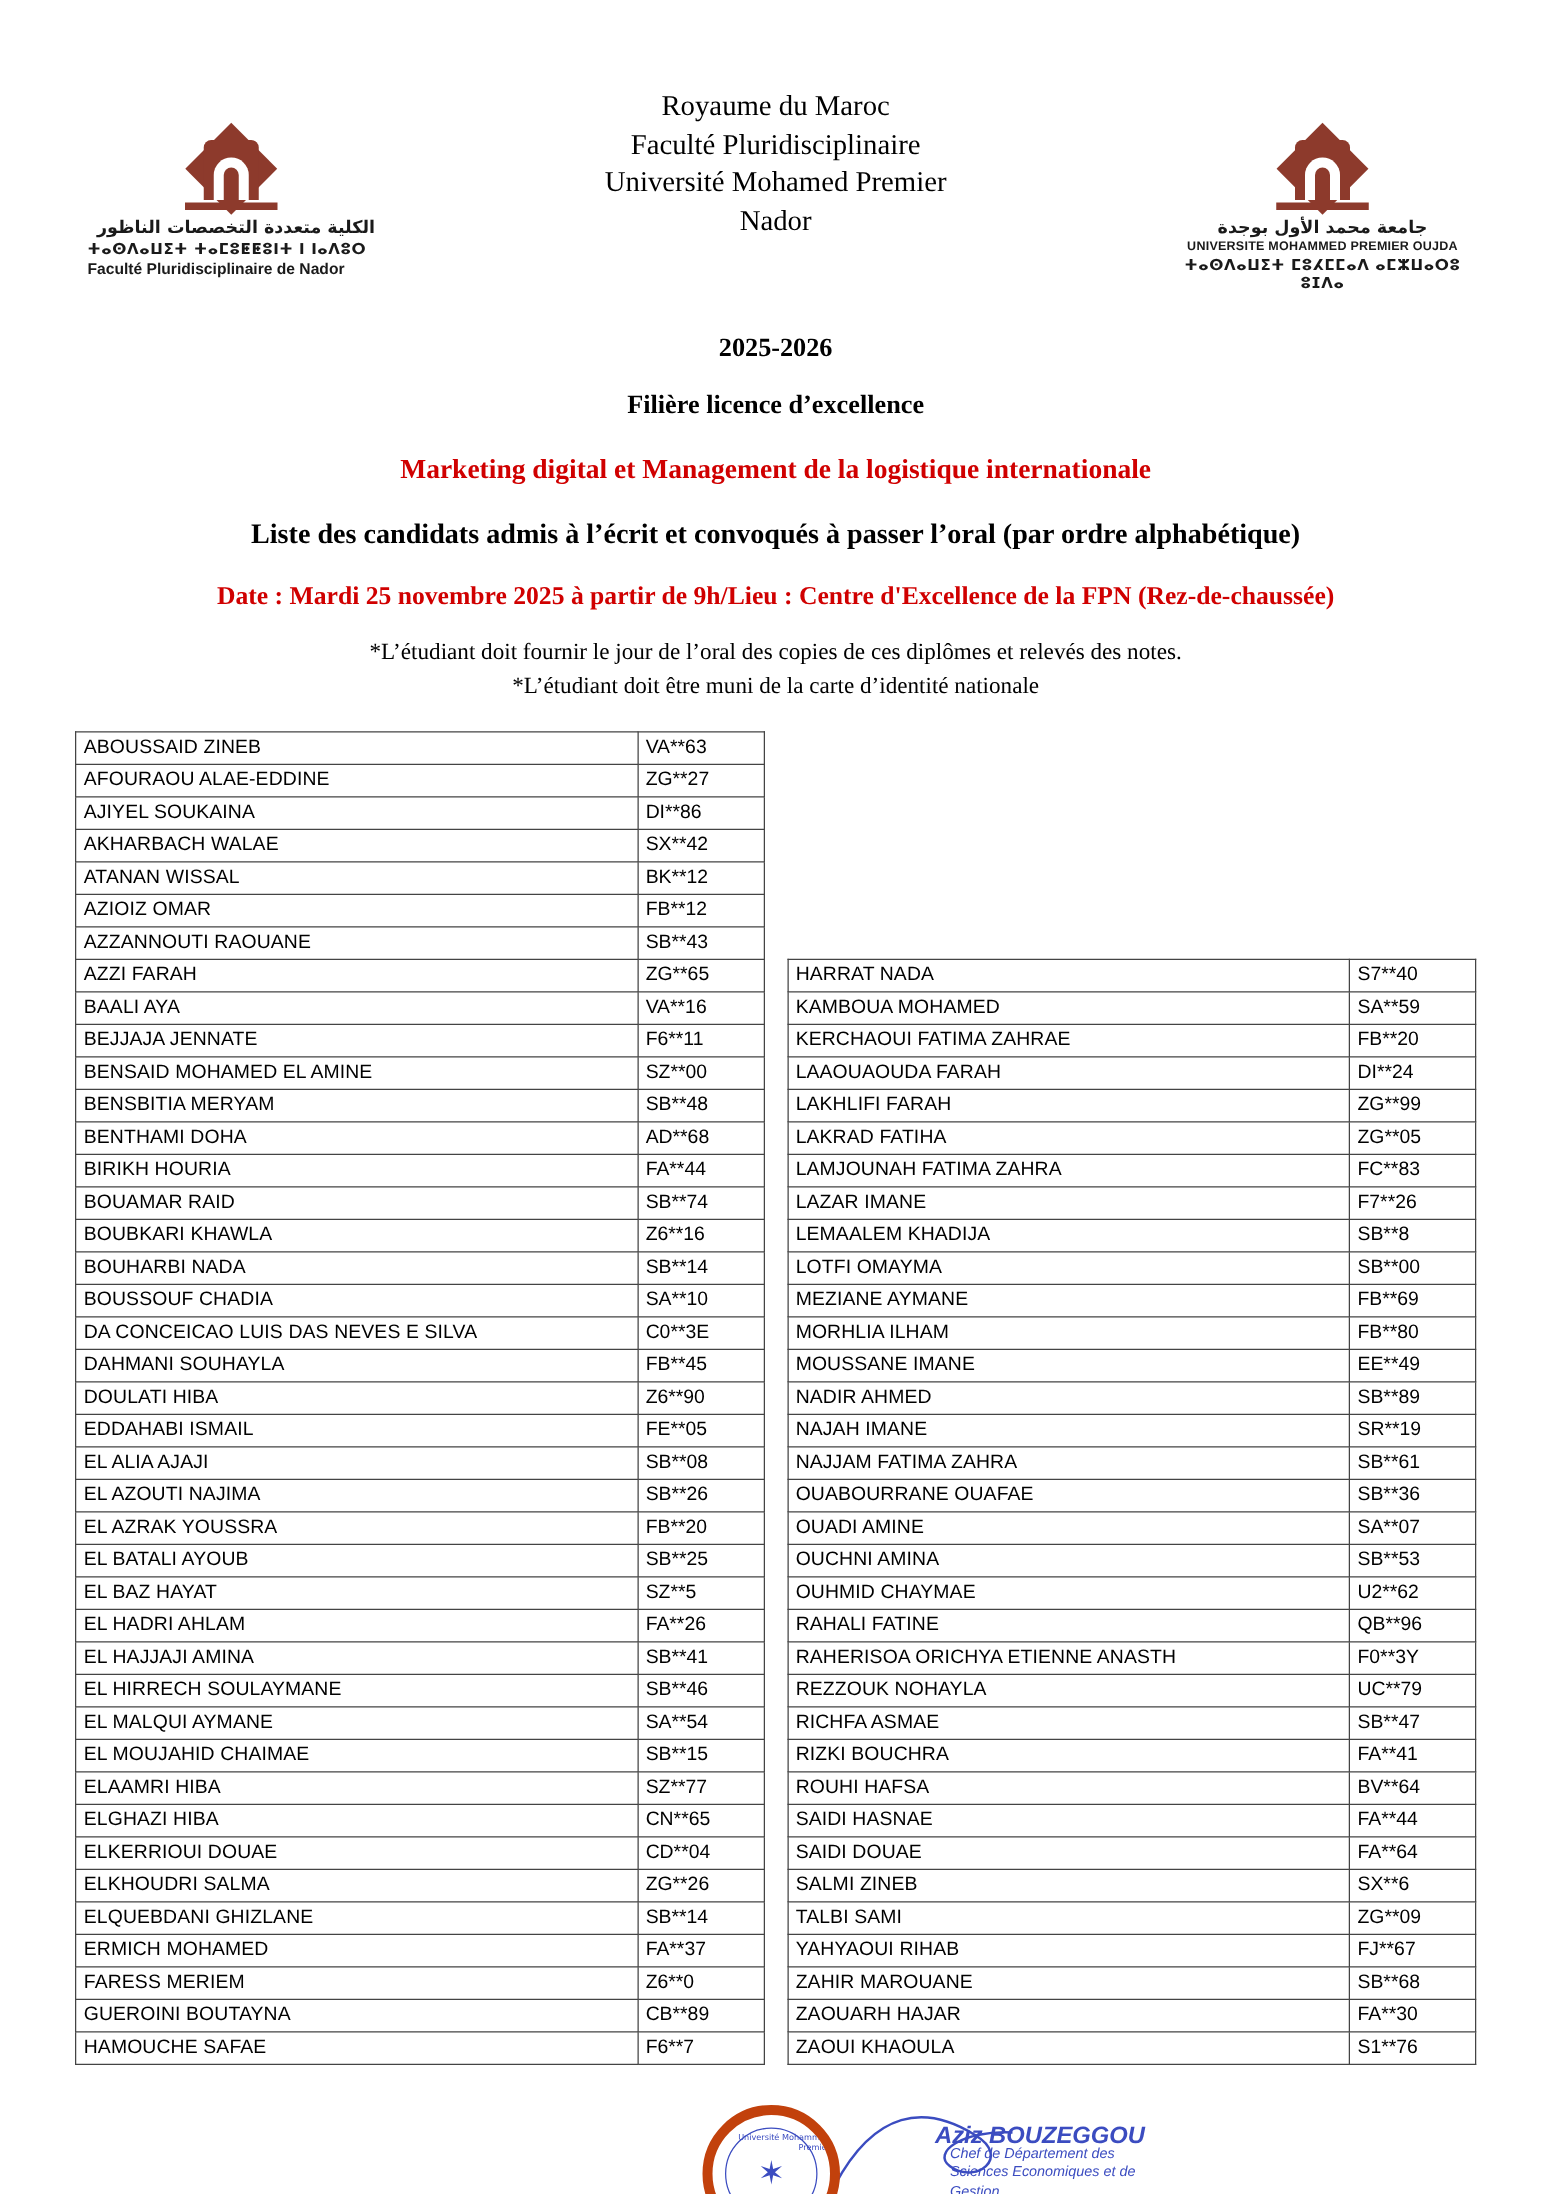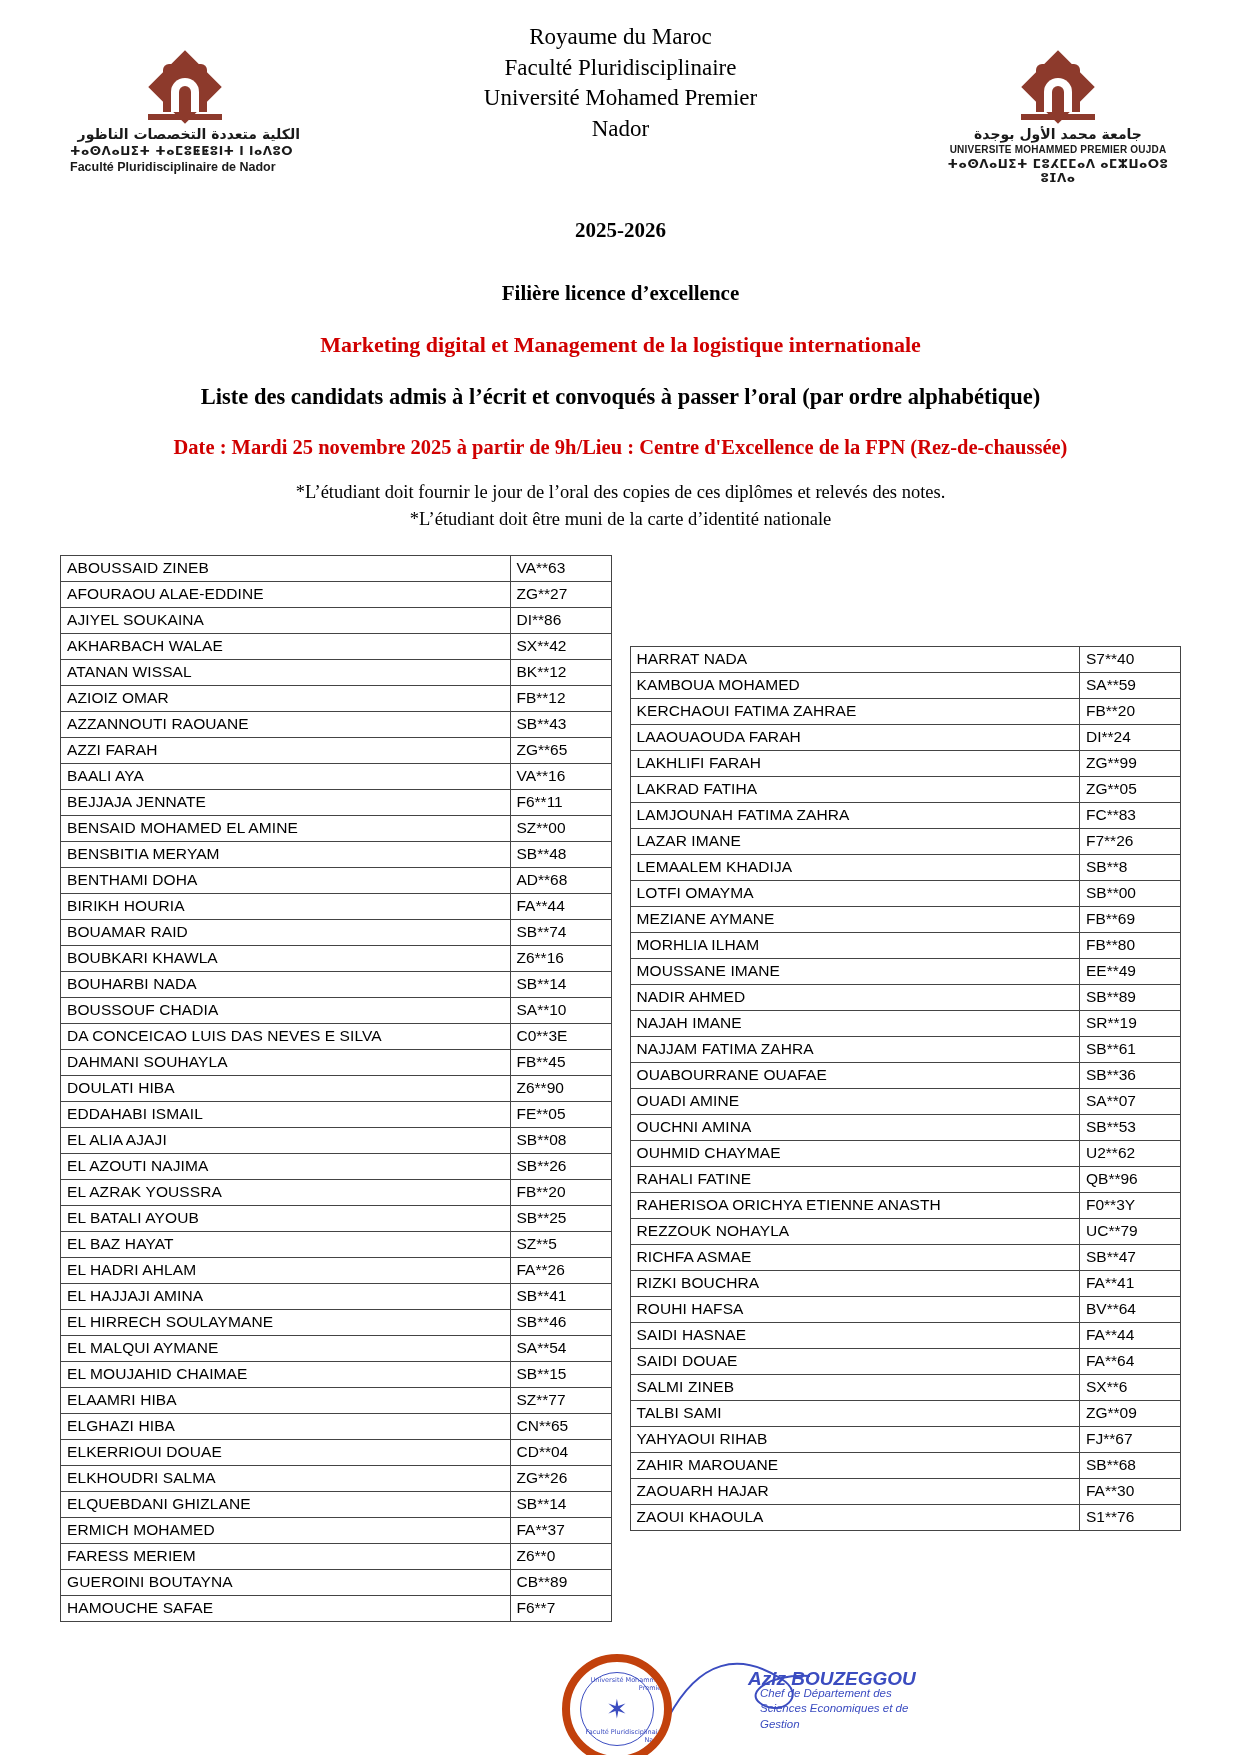--- a/index.html
+++ b/index.html
@@ -17,20 +17,21 @@
     min-height: 1755px;
     position: relative;
     box-sizing: border-box;
     padding: 18px 60px 0 60px;
   }
 
   
   .header {
     position: relative;
     height: 180px;
+    margin-top: 48px;
   }
   .header-center {
     text-align: center;
     font-size: 23px;
     line-height: 1.33;
     font-family: "Liberation Serif", serif;
     padding-top: 4px;
   }
   .logo-left {
     position: absolute;
@@ -133,21 +134,21 @@
     text-align: center;
   }
   .year {
     font-size: 21px;
     font-weight: bold;
     margin-top: 20px;
   }
   .filiere {
     font-size: 21px;
     font-weight: bold;
-    margin-top: 38px;
+    margin-top: 20px;
   }
   .program {
     font-size: 22px;
     font-weight: bold;
     color: #d00000;
     margin-top: 26px;
   }
   .liste {
     font-size: 22.5px;
     font-weight: bold;
@@ -163,21 +164,21 @@
     font-size: 18.5px;
     margin-top: 20px;
     line-height: 1.45;
   }
 
   
   .tables {
     display: flex;
     gap: 18px;
     margin-top: 22px;
-    align-items: center;
+    align-items: flex-end;
   }
   .col {
     flex: 1 1 0;
   }
   table.names {
     width: 100%;
     border-collapse: collapse;
     font-family: "Liberation Sans", sans-serif;
     font-size: 15.5px;
     table-layout: fixed;

